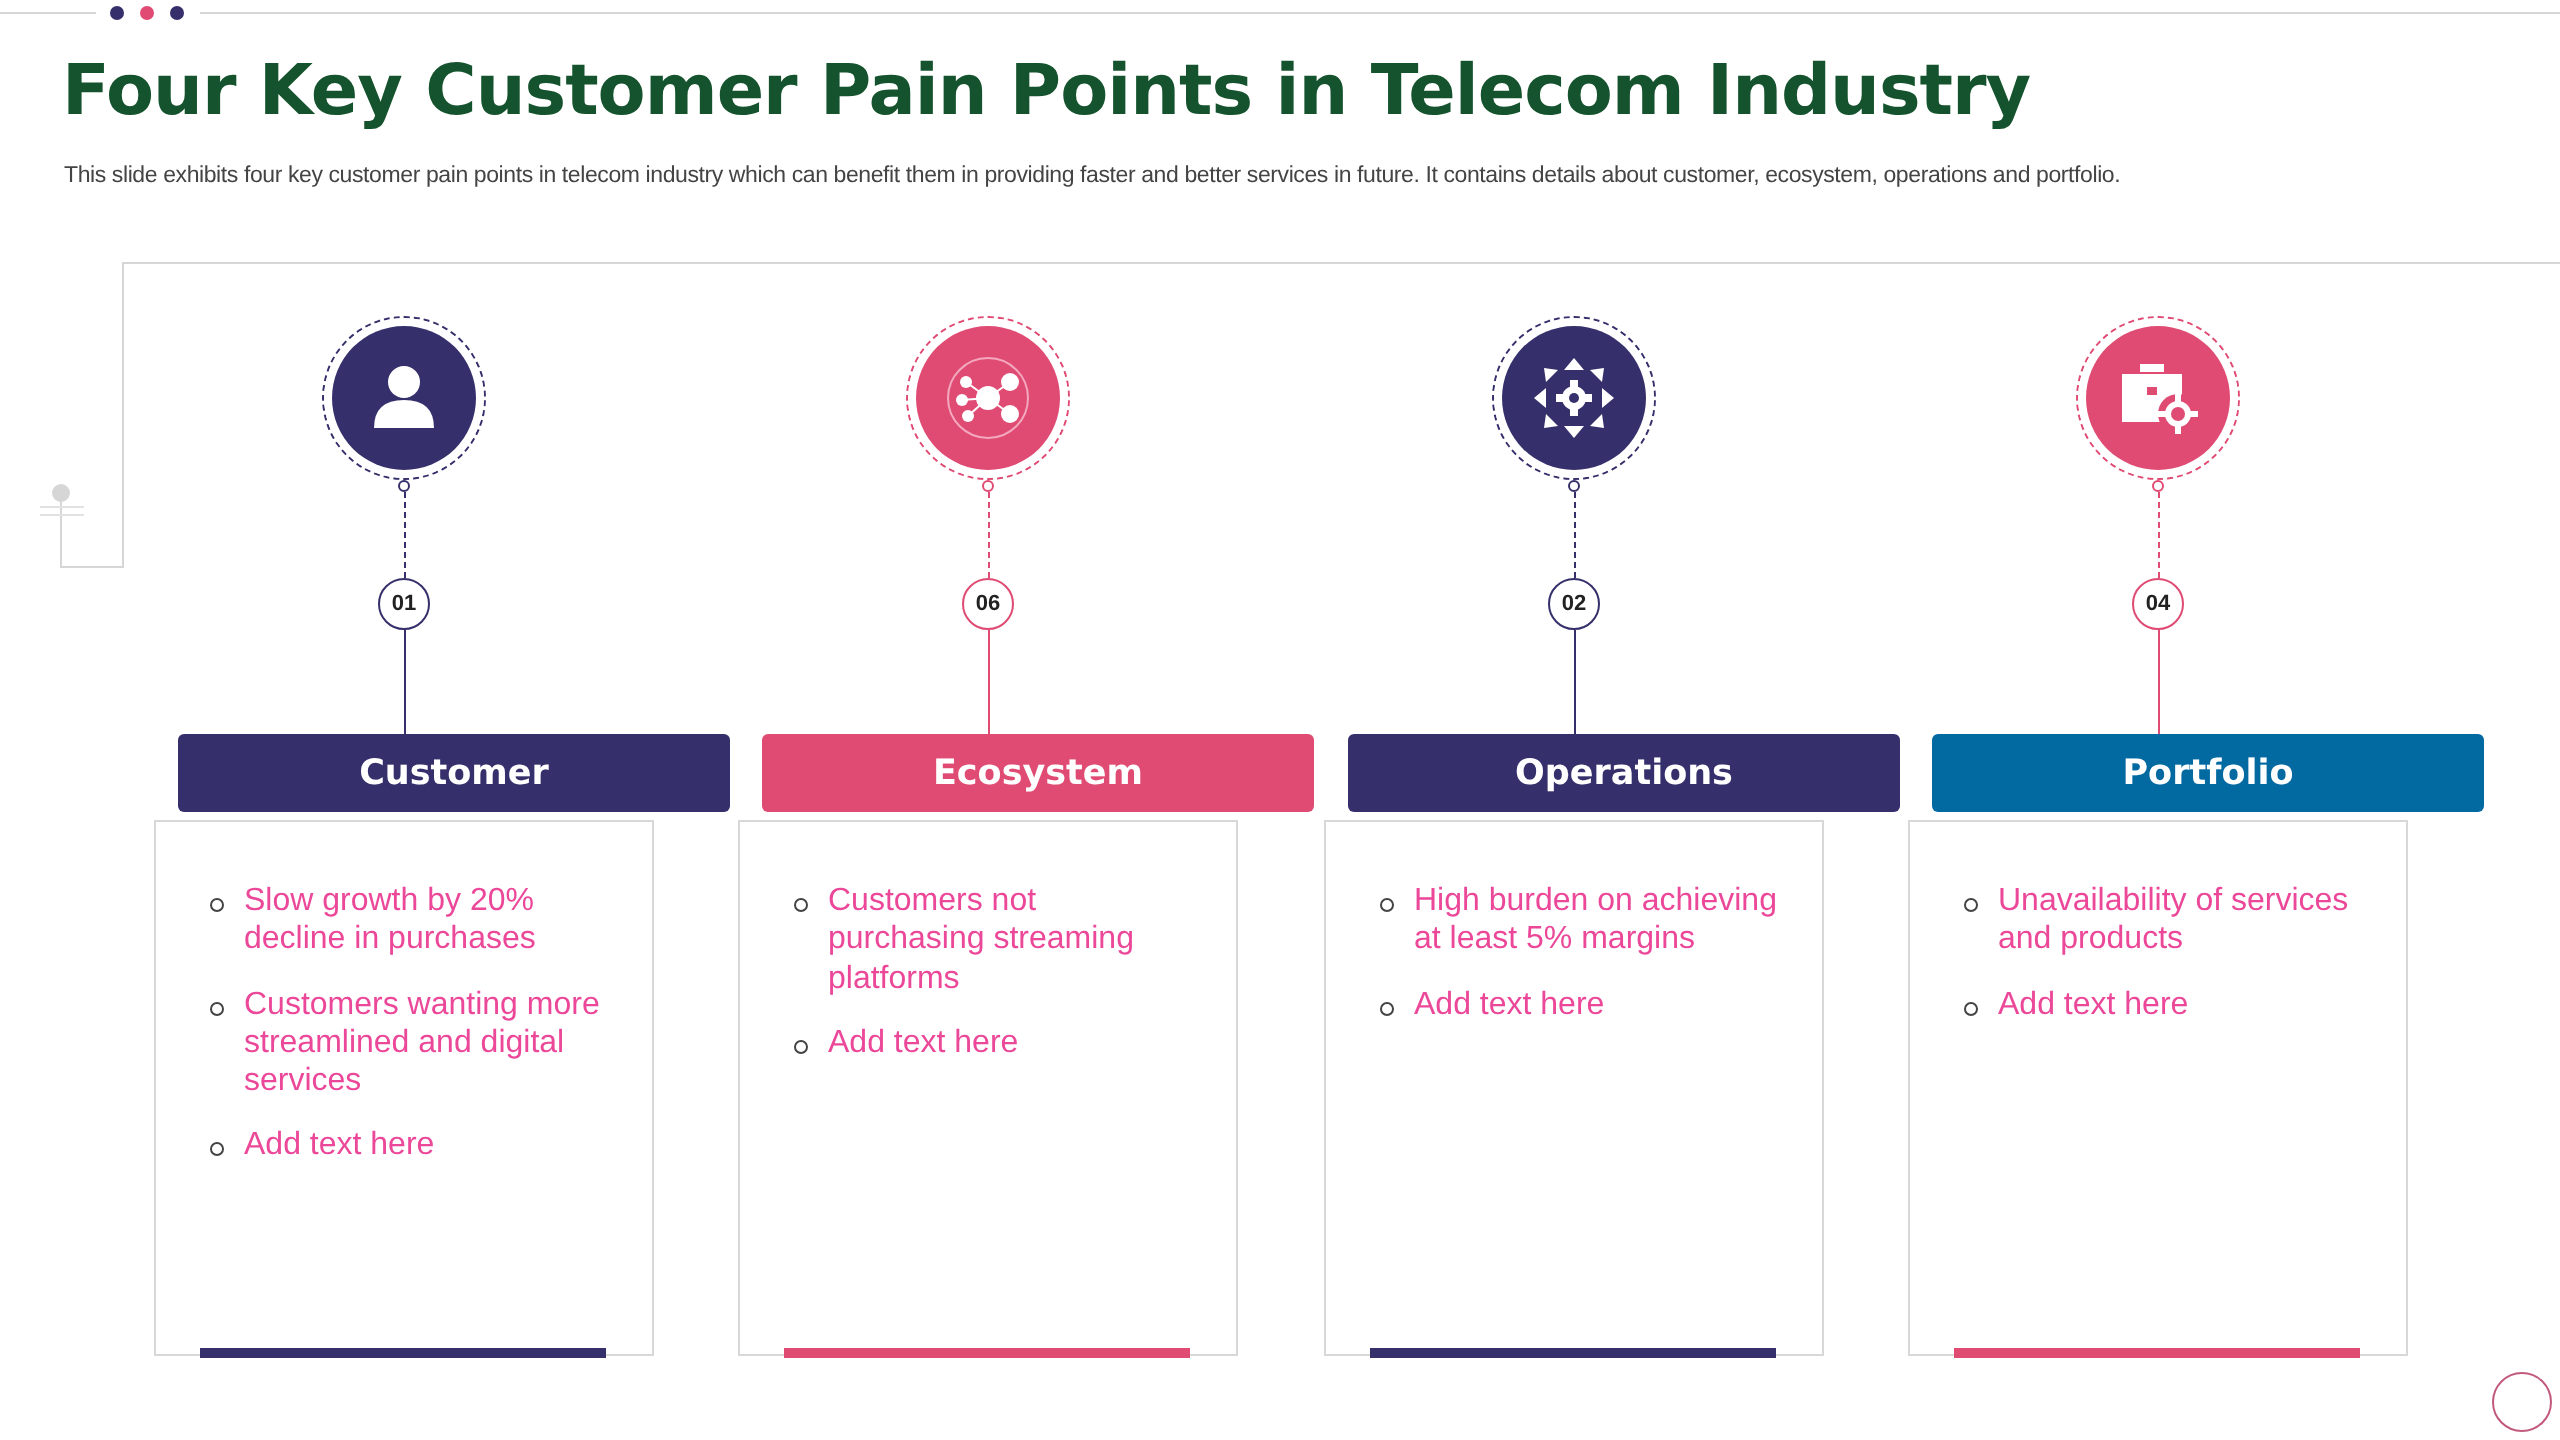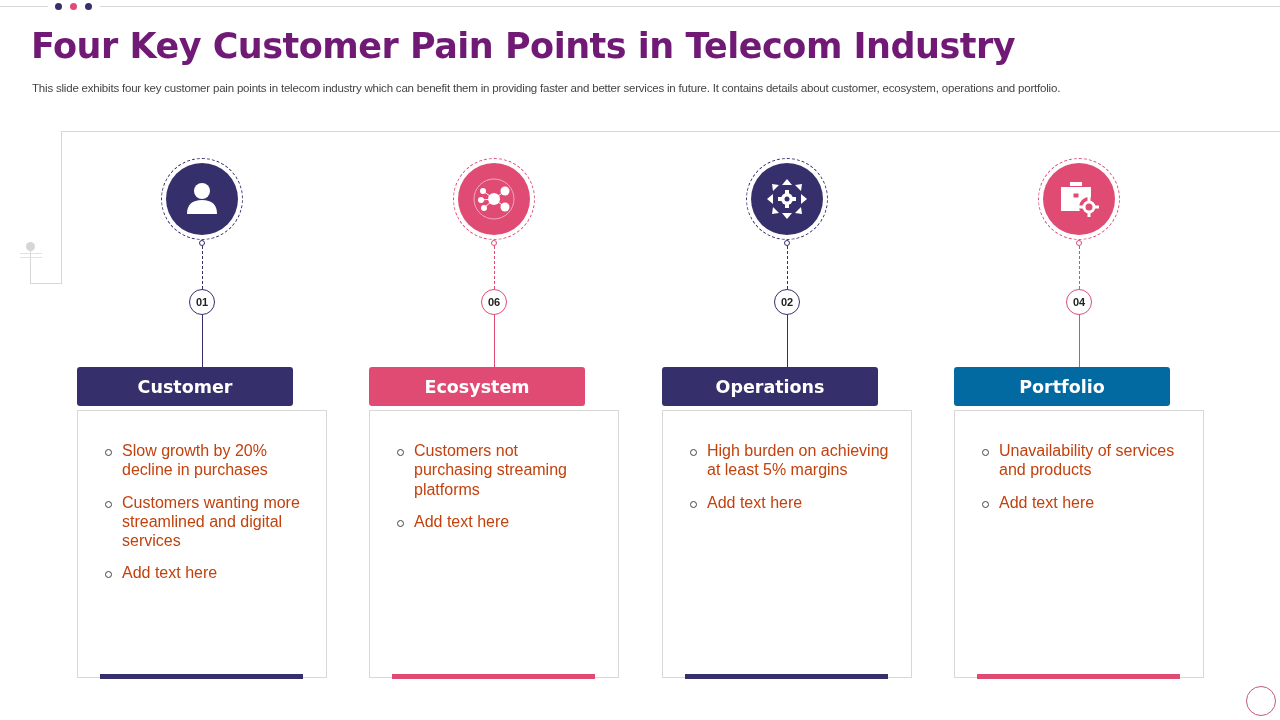--- a/index.html
+++ b/index.html
@@ -4,44 +4,44 @@
   <style>
     * { box-sizing: border-box; margin: 0; padding: 0; }
     html, body { width: 1280px; height: 720px; overflow: hidden; background: #ffffff; }
     body { position: relative; font-family: "Liberation Sans", sans-serif; color: #333; }
 
     .top-rule-left { position: absolute; top: 6px; left: 0; width: 48px; height: 1px; background: #d6d6d6; }
     .top-rule-right { position: absolute; top: 6px; left: 100px; width: 1180px; height: 1px; background: #d6d6d6; }
     .dots { position: absolute; top: 3px; left: 55px; display: flex; gap: 8px; }
     .dot { width: 7px; height: 7px; border-radius: 50%; }
 
-    .title { position: absolute; left: 31px; top: 26px; font-family: "DejaVu Sans", sans-serif; font-weight: bold; font-size: 35px; letter-spacing: -0.5px; color: #701a75; white-space: nowrap; }
+    .title { position: absolute; left: 31px; top: 26px; font-family: "DejaVu Sans", sans-serif; font-weight: bold; font-size: 35px; letter-spacing: -0.5px; color: #14532d; white-space: nowrap; }
     .subtitle { position: absolute; left: 32px; top: 82px; font-size: 11.5px; color: #444; white-space: nowrap; letter-spacing: -0.2px; }
 
     .frame-top { position: absolute; left: 61px; top: 131px; width: 1219px; height: 1px; background: #d6d6d6; }
     .frame-left { position: absolute; left: 61px; top: 131px; width: 1px; height: 152px; background: #d6d6d6; }
     .frame-bottom { position: absolute; left: 30px; top: 283px; width: 32px; height: 1px; background: #d6d6d6; }
     .frame-stem { position: absolute; left: 30px; top: 250px; width: 1px; height: 33px; background: #d6d6d6; }
     .frame-knob { position: absolute; left: 26px; top: 242px; width: 9px; height: 9px; border-radius: 50%; background: #d6d6d6; }
     .frame-tick1 { position: absolute; left: 20px; top: 253px; width: 22px; height: 1px; background: #e2e2e2; }
     .frame-tick2 { position: absolute; left: 20px; top: 257px; width: 22px; height: 1px; background: #e2e2e2; }
 
     .col { position: absolute; top: 158px; width: 250px; }
     .icon-wrap { position: absolute; left: 84px; top: 0; width: 82px; height: 82px; border-radius: 50%; border: 1.5px dashed; display: flex; align-items: center; justify-content: center; }
     .icon-circle { width: 72px; height: 72px; border-radius: 50%; display: flex; align-items: center; justify-content: center; }
     .icon-circle svg { width: 46px; height: 46px; }
     .anchor { position: absolute; left: 122px; top: 82px; width: 6px; height: 6px; border-radius: 50%; border: 1px solid; background: #fff; }
     .dash-line { position: absolute; left: 124.5px; top: 88px; width: 0; height: 43px; border-left: 1px dashed; }
     .num { position: absolute; left: 112px; top: 131px; width: 26px; height: 26px; border-radius: 50%; border: 1px solid; background: #fff; font-size: 11px; font-weight: bold; color: #222; display: flex; align-items: center; justify-content: center; }
     .solid-line { position: absolute; left: 124.5px; top: 157px; width: 1px; height: 52px; }
 
-    .header { position: absolute; left: 0; top: 209px; width: 216px; height: 39px; border-radius: 3px; color: #fff; font-family: "DejaVu Sans", sans-serif; font-weight: bold; font-size: 17.5px; display: flex; align-items: center; justify-content: center; }
+    .header { position: absolute; left: 12px; top: 209px; width: 276px; height: 39px; border-radius: 3px; color: #fff; font-family: "DejaVu Sans", sans-serif; font-weight: bold; font-size: 17.5px; display: flex; align-items: center; justify-content: center; }
     .card { position: absolute; left: 0; top: 252px; width: 250px; height: 268px; border: 1px solid #d8d8d8; background: #fff; }
     .bullets { list-style: none; padding: 30px 20px 0 26px; }
-    .bullets li { position: relative; padding-left: 18px; font-size: 16px; line-height: 19.3px; color: #c2410c; margin-bottom: 13px; }
+    .bullets li { position: relative; padding-left: 18px; font-size: 16px; line-height: 19.3px; color: #ec4899; margin-bottom: 13px; }
     .bullets li::before { content: ""; position: absolute; left: 1px; top: 8px; width: 5px; height: 5px; border: 1.2px solid #444; border-radius: 50%; }
     .bar { position: absolute; left: 23px; top: 516px; width: 203px; height: 5px; }
 
     .corner-circle { position: absolute; left: 1246px; top: 686px; width: 30px; height: 30px; border-radius: 50%; border: 1.5px solid #c25a7c; }
   </style>
 </head>
 <body>
 
 <div class="top-rule-left"></div>
 <div class="dots">

